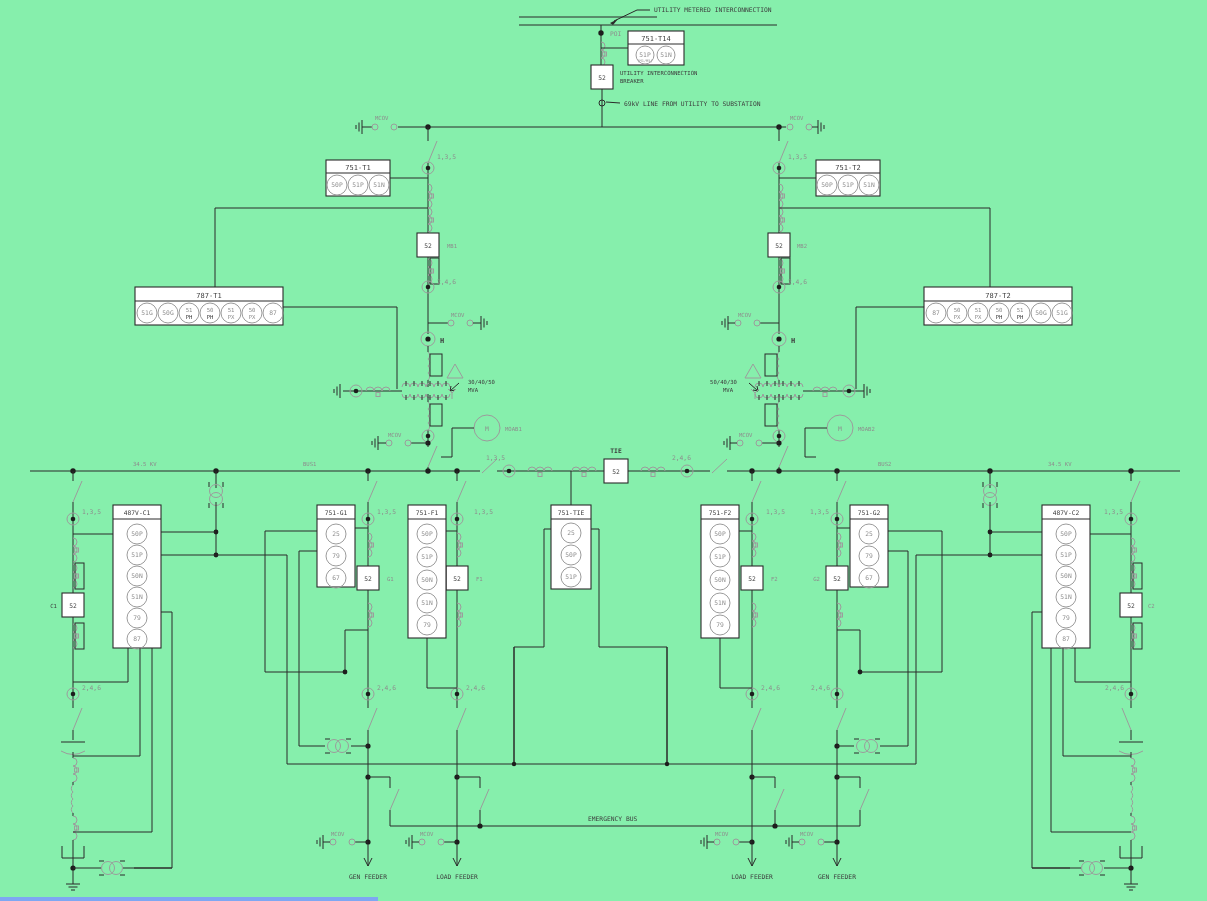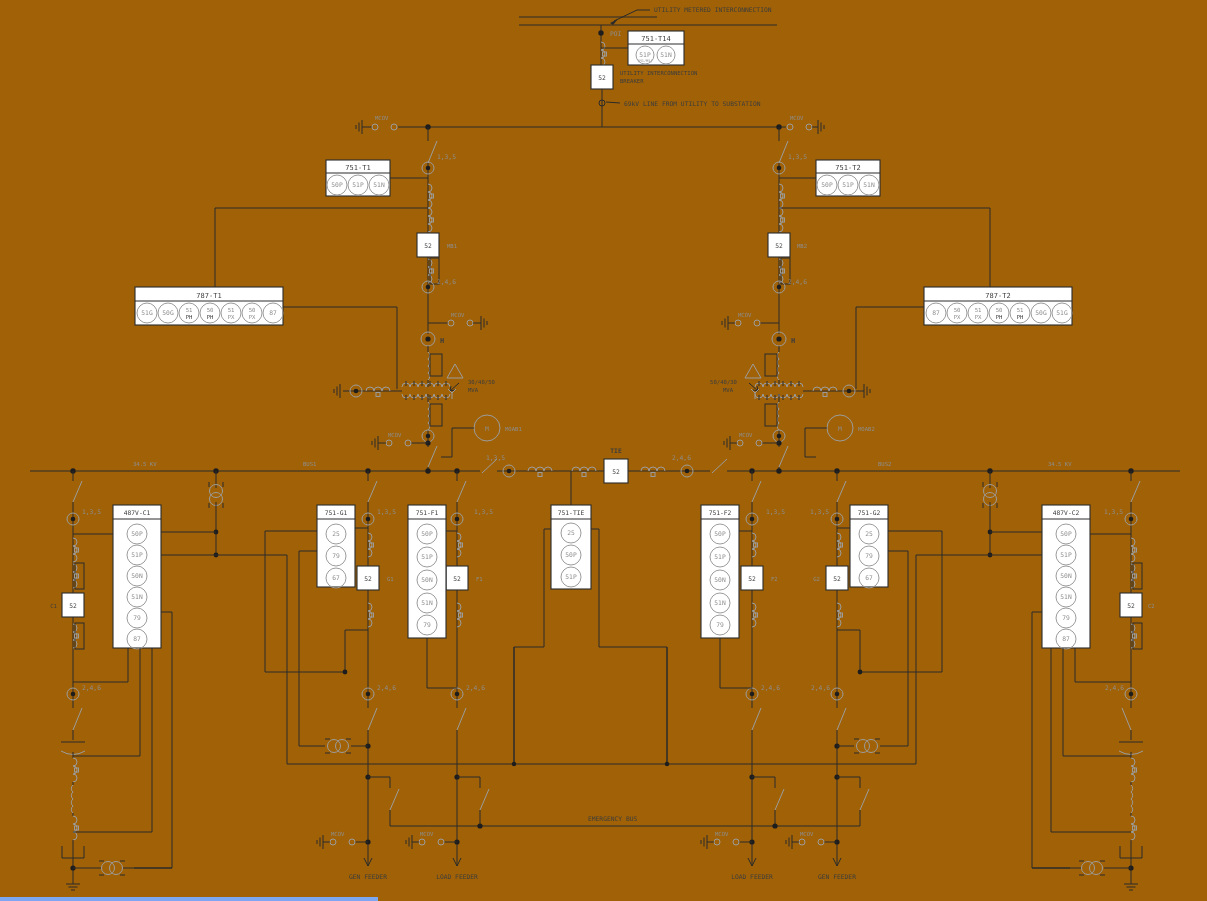--- a/index.html
+++ b/index.html
@@ -1,16 +1,16 @@
 <!DOCTYPE html>
 <html><head>
 <meta charset="utf-8">
 <style>
   html,body{margin:0;padding:0;background:#fff;}
-  #stage{position:relative;width:1207px;height:901px;background:#a16207;overflow:hidden;}
+  #stage{position:relative;width:1207px;height:901px;background:#86efac;overflow:hidden;}
   svg{position:absolute;left:0;top:0;}
   .k{stroke:#2a2a2a;stroke-width:1;fill:none}
   .k2{stroke:#2a2a2a;stroke-width:1.2;fill:none}
   .g{stroke:#9c9c9c;stroke-width:1;fill:none}
   .bx{stroke:#2a2a2a;stroke-width:1.1;fill:#fff}
   .dk{fill:#1d1d1d;stroke:none}
   .ah{fill:#2a2a2a;stroke:none}
   text{font-family:"DejaVu Sans Mono","Liberation Mono",monospace;fill:#3c3c3c}
   .t6{font-size:6.3px}
   .t7{font-size:7px}

